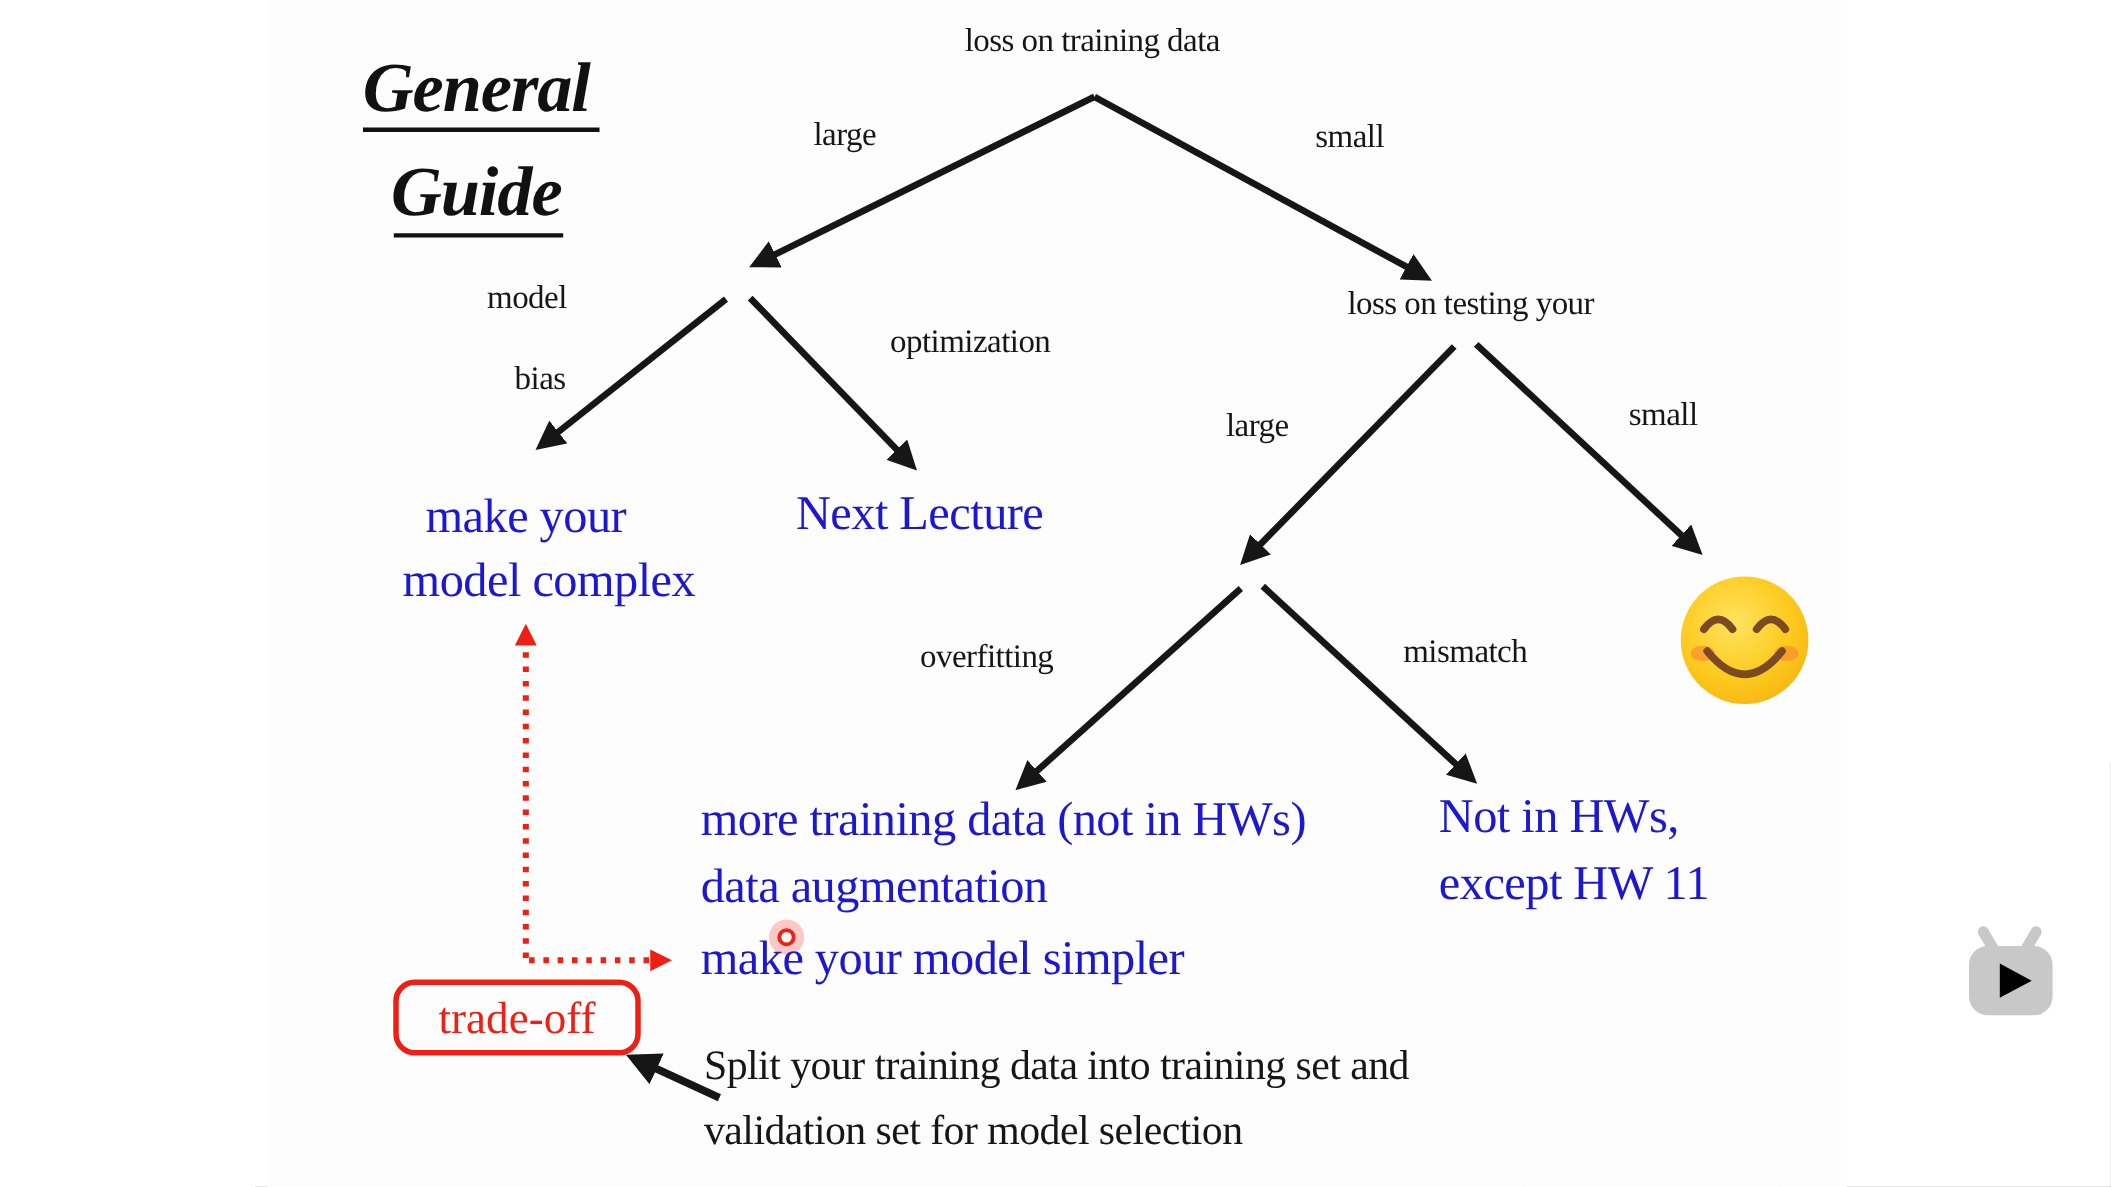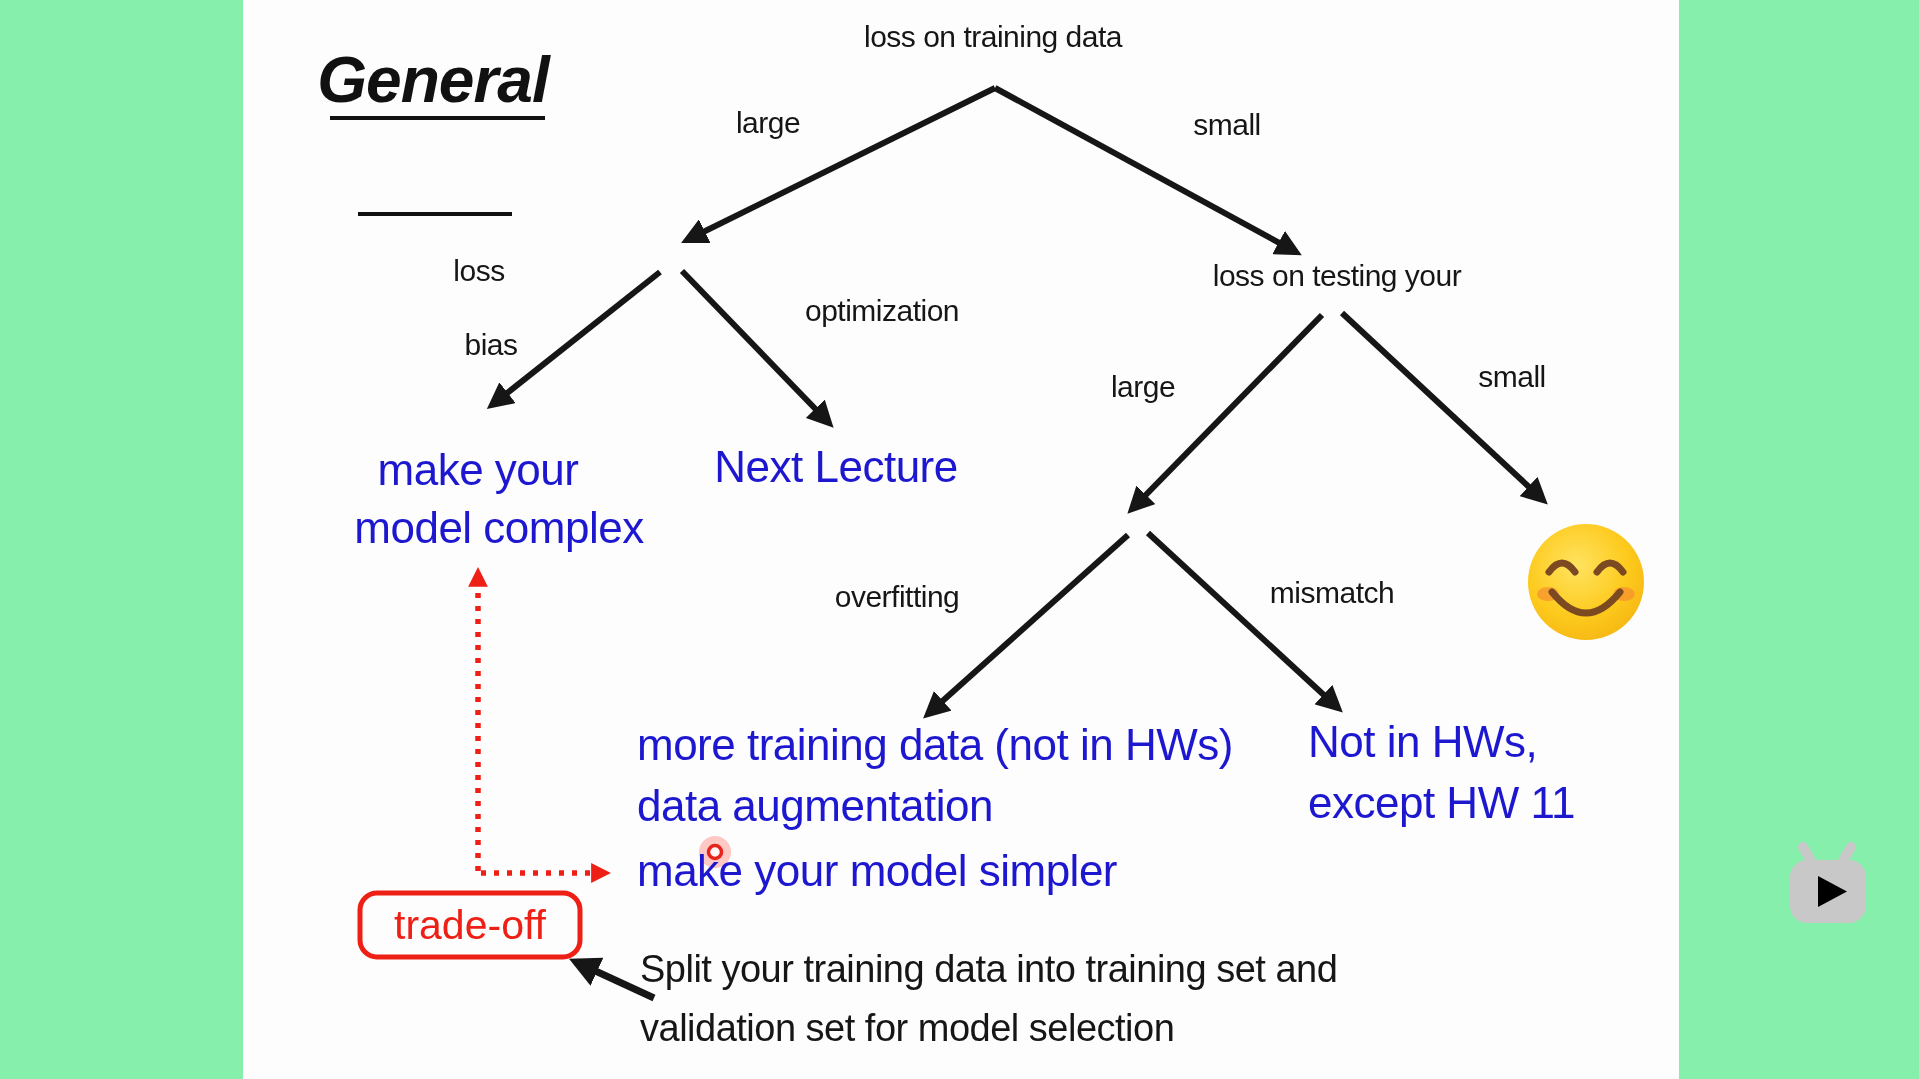--- a/index.html
+++ b/index.html
@@ -1,17 +1,17 @@
 <!DOCTYPE html>
 <html><head>
 <meta charset="utf-8">
 <style>
   html,body{margin:0;padding:0;background:#000;}
-  #stage{position:relative;width:1919px;height:1079px;background:#86efac;overflow:hidden;
-         font-family:Liberation Sans, sans-serif;}
+  #stage{position:relative;width:1919px;height:1079px;background:#ffffff;overflow:hidden;
+         font-family:Liberation Serif, serif;}
   #canvas{position:absolute;left:243px;top:0;width:1436px;height:1079px;background:#fdfdfd;}
   #overlay{position:absolute;left:0;top:0;width:1919px;height:1079px;pointer-events:none;}
   .txt{position:absolute;white-space:nowrap;color:#161616;line-height:1;}
   .ctr{transform:translateX(-50%);}
   .node{font-size:30px;letter-spacing:-0.5px;}
   .blue{color:#1d18cf;}
   .b44{font-size:44px;letter-spacing:-0.5px;}
   .b43{font-size:38px;letter-spacing:-0.5px;}
   .title{font-size:64px;font-weight:bold;font-style:italic;letter-spacing:-1px;color:#111;}
   .red{color:#ee1f14;}
@@ -81,26 +81,27 @@
 
     <g>
       <line x1="1814" y1="866" x2="1803" y2="847" stroke="#c8c8c8" stroke-width="10" stroke-linecap="round"></line>
       <line x1="1840" y1="866" x2="1851" y2="847" stroke="#c8c8c8" stroke-width="10" stroke-linecap="round"></line>
       <rect x="1790" y="860" width="76" height="63" rx="17" fill="#c8c8c8"></rect>
       <path d="M 1818 876 L 1818 907 L 1847 891.5 z" fill="#000000"></path>
     </g>
   </svg>
 
   <div class="txt title ctr" style="left:433px;top:48px;">General</div>
+  <div class="txt title ctr" style="left:433px;top:142px;">Guide</div>
 
   <div class="txt node ctr" style="left:993px;top:22px;">loss on training data</div>
   <div class="txt node ctr" style="left:768px;top:108px;">large</div>
   <div class="txt node ctr" style="left:1227px;top:110px;">small</div>
 
-  <div class="txt node ctr" style="left:479px;top:256px;">loss</div>
+  <div class="txt node ctr" style="left:479px;top:256px;">model</div>
   <div class="txt node ctr" style="left:479px;top:330px;margin-left:12px;">bias</div>
   <div class="txt node ctr" style="left:882px;top:296px;">optimization</div>
 
   <div class="txt b44 blue ctr" style="left:478px;top:448px;">make your</div>
   <div class="txt b44 blue ctr" style="left:499px;top:506px;">model complex</div>
   <div class="txt b44 blue ctr" style="left:836px;top:445px;">Next Lecture</div>
 
   <div class="txt node ctr" style="left:1337px;top:261px;">loss on testing your</div>
   <div class="txt node ctr" style="left:1143px;top:372px;">large</div>
   <div class="txt node ctr" style="left:1512px;top:362px;">small</div>

